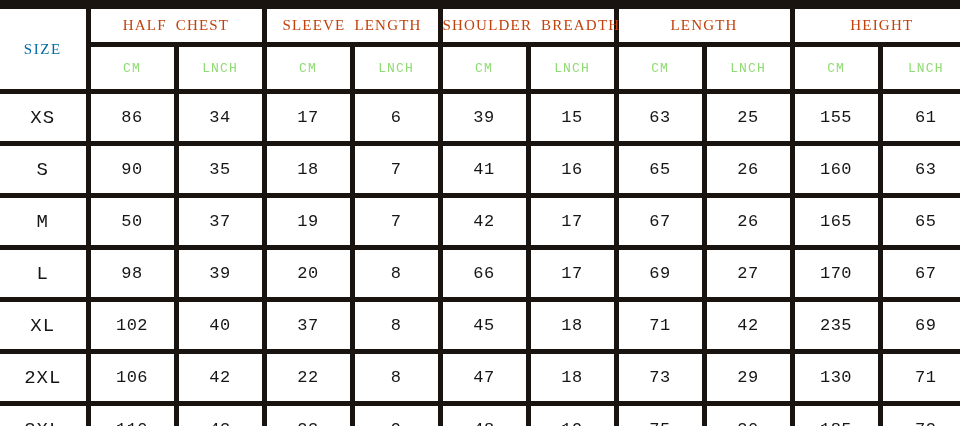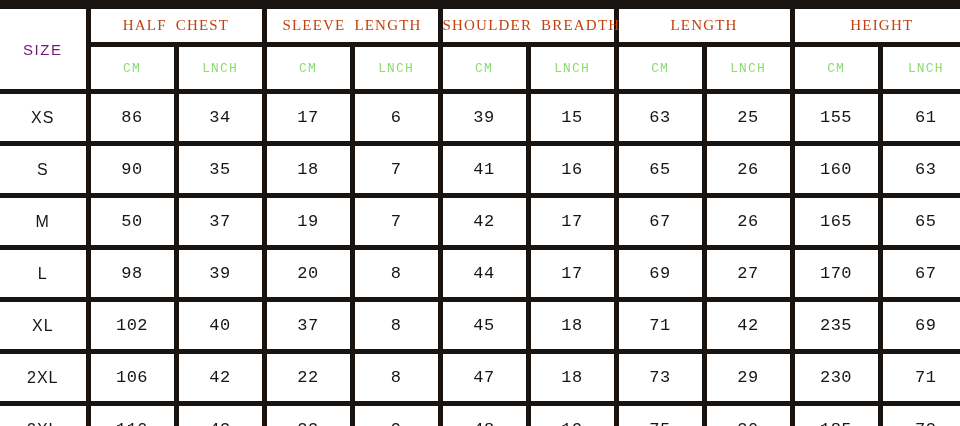--- a/index.html
+++ b/index.html
@@ -69,39 +69,39 @@
     height: 42px;
     color: #8fdc72;
     font-family: Liberation Mono, monospace;
     font-size: 13px;
     letter-spacing: 1.1px;
     white-space: nowrap;
   }
 
   
   .hdr-size {
-    color: #701a75;
-    font-family: Liberation Sans, sans-serif;
+    color: #0369a1;
+    font-family: Liberation Serif, serif;
     font-size: 15px;
     letter-spacing: 1.6px;
     white-space: nowrap;
   }
 
   
   .data-row > td {
     height: 47px;
     color: #161616;
     font-family: "Liberation Mono", "DejaVu Sans Mono", monospace;
     font-size: 17px;
     letter-spacing: 0.5px;
     white-space: nowrap;
   }
   .data-row > td.size-cell {
-    font-family: Liberation Sans, sans-serif;
-    font-size: 16px;
+    font-family: Liberation Mono, monospace;
+    font-size: 19px;
     letter-spacing: 1px;
   }
 
   
   col.c-size  { width: 88px; }
   col.c-unit  { width: 88px; }
   col.c-unit2 { width: 89px; }
 </style>
 </head>
 <body>
@@ -186,21 +186,21 @@
         <td>165</td>
         <td>65</td>
       </tr>
 
       <tr class="data-row">
         <td class="size-cell">L</td>
         <td>98</td>
         <td>39</td>
         <td>20</td>
         <td>8</td>
-        <td>44</td>
+        <td>66</td>
         <td>17</td>
         <td>69</td>
         <td>27</td>
         <td>170</td>
         <td>67</td>
       </tr>
 
       <tr class="data-row">
         <td class="size-cell">XL</td>
         <td>102</td>
@@ -218,21 +218,21 @@
       <tr class="data-row">
         <td class="size-cell">2XL</td>
         <td>106</td>
         <td>42</td>
         <td>22</td>
         <td>8</td>
         <td>47</td>
         <td>18</td>
         <td>73</td>
         <td>29</td>
-        <td>230</td>
+        <td>130</td>
         <td>71</td>
       </tr>
 
       <tr class="data-row">
         <td class="size-cell">3XL</td>
         <td>110</td>
         <td>43</td>
         <td>23</td>
         <td>9</td>
         <td>48</td>

